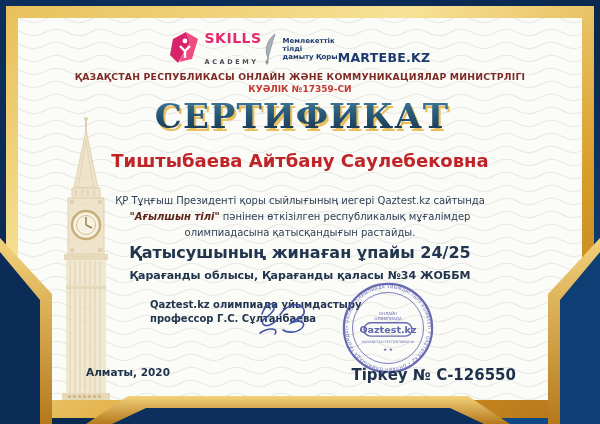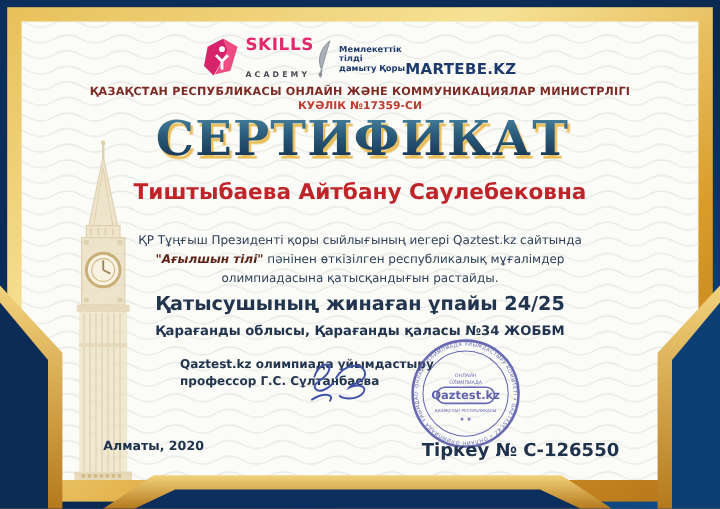--- a/index.html
+++ b/index.html
@@ -24,21 +24,21 @@
 
   
   .ministry{position:absolute;top:71px;left:0;right:0;text-align:center;
     font-size:9.3px;font-weight:700;color:#7d2a24;letter-spacing:.2px;}
   .license{position:absolute;top:84px;left:0;right:0;text-align:center;
     font-size:9px;font-weight:700;color:#c23a30;}
 
   
   .title{position:absolute;top:88px;left:4px;right:0;text-align:center;margin:0;
     font-family:"DejaVu Serif","Liberation Serif",serif;
-    font-weight:700;font-size:40px;letter-spacing:1px;line-height:56px;
+    font-weight:700;font-size:34px;letter-spacing:1px;line-height:56px;
     color:#1f4465;
     text-shadow:2px 3px 0 rgba(229,184,74,.85);}
   @supports (-webkit-background-clip:text){
     .title{
       background:linear-gradient(180deg,#5a97b2 0%,#2d607f 40%,#132e4d 85%);
       -webkit-background-clip:text;background-clip:text;color:transparent;
       text-shadow:none;
       filter:drop-shadow(2px 3px 0 rgba(229,184,74,.9));}
   }
 

